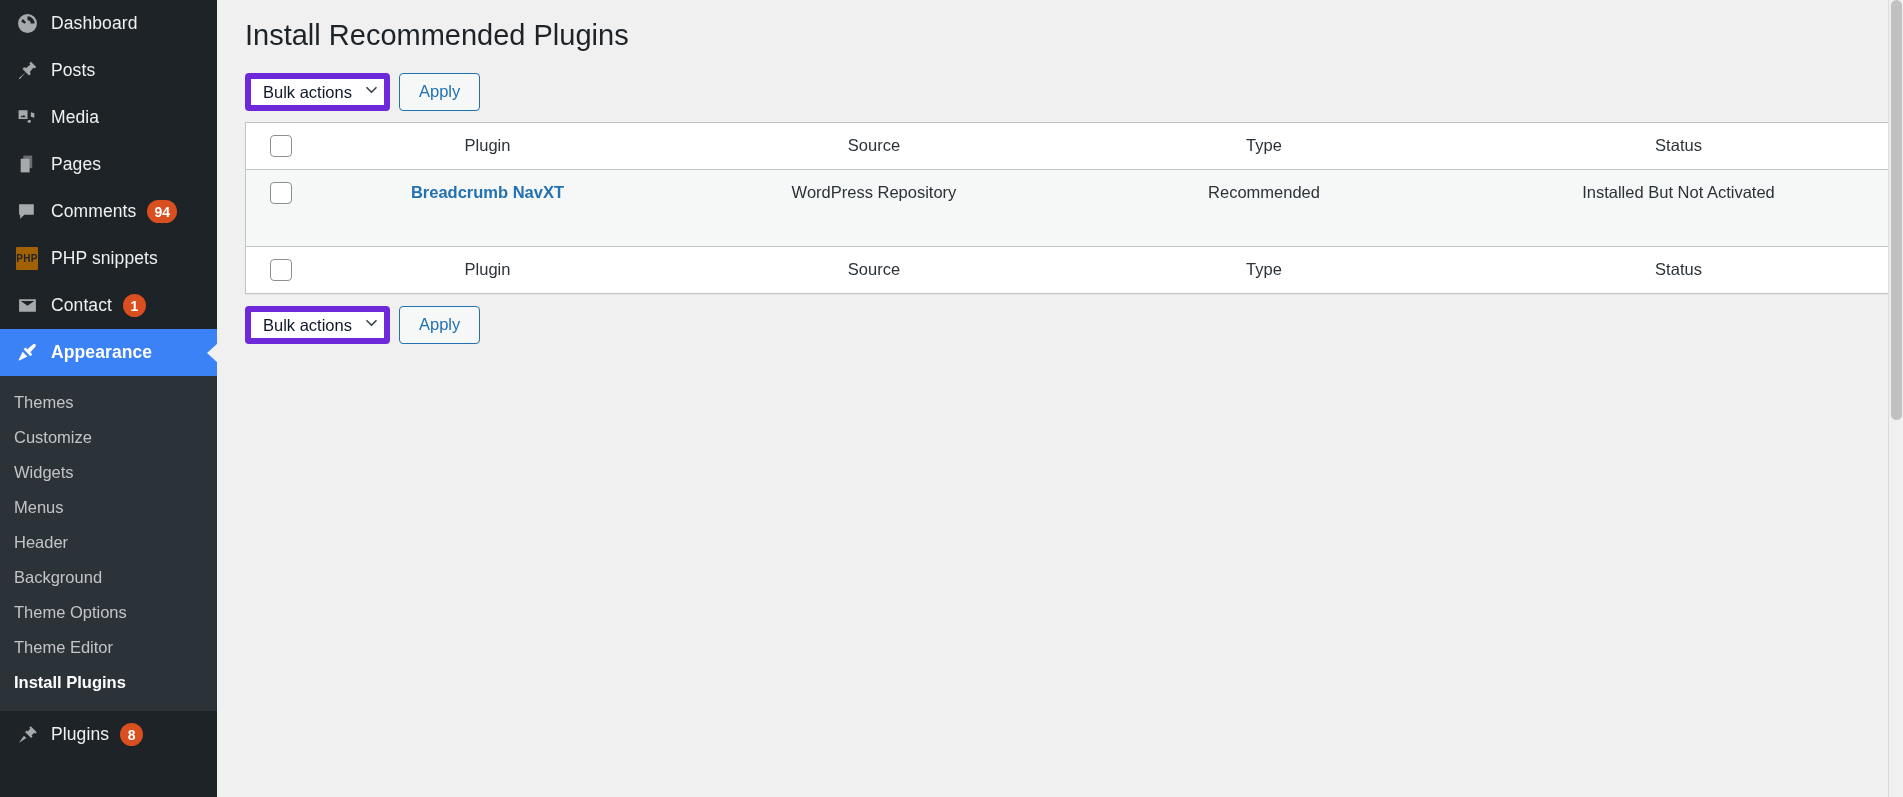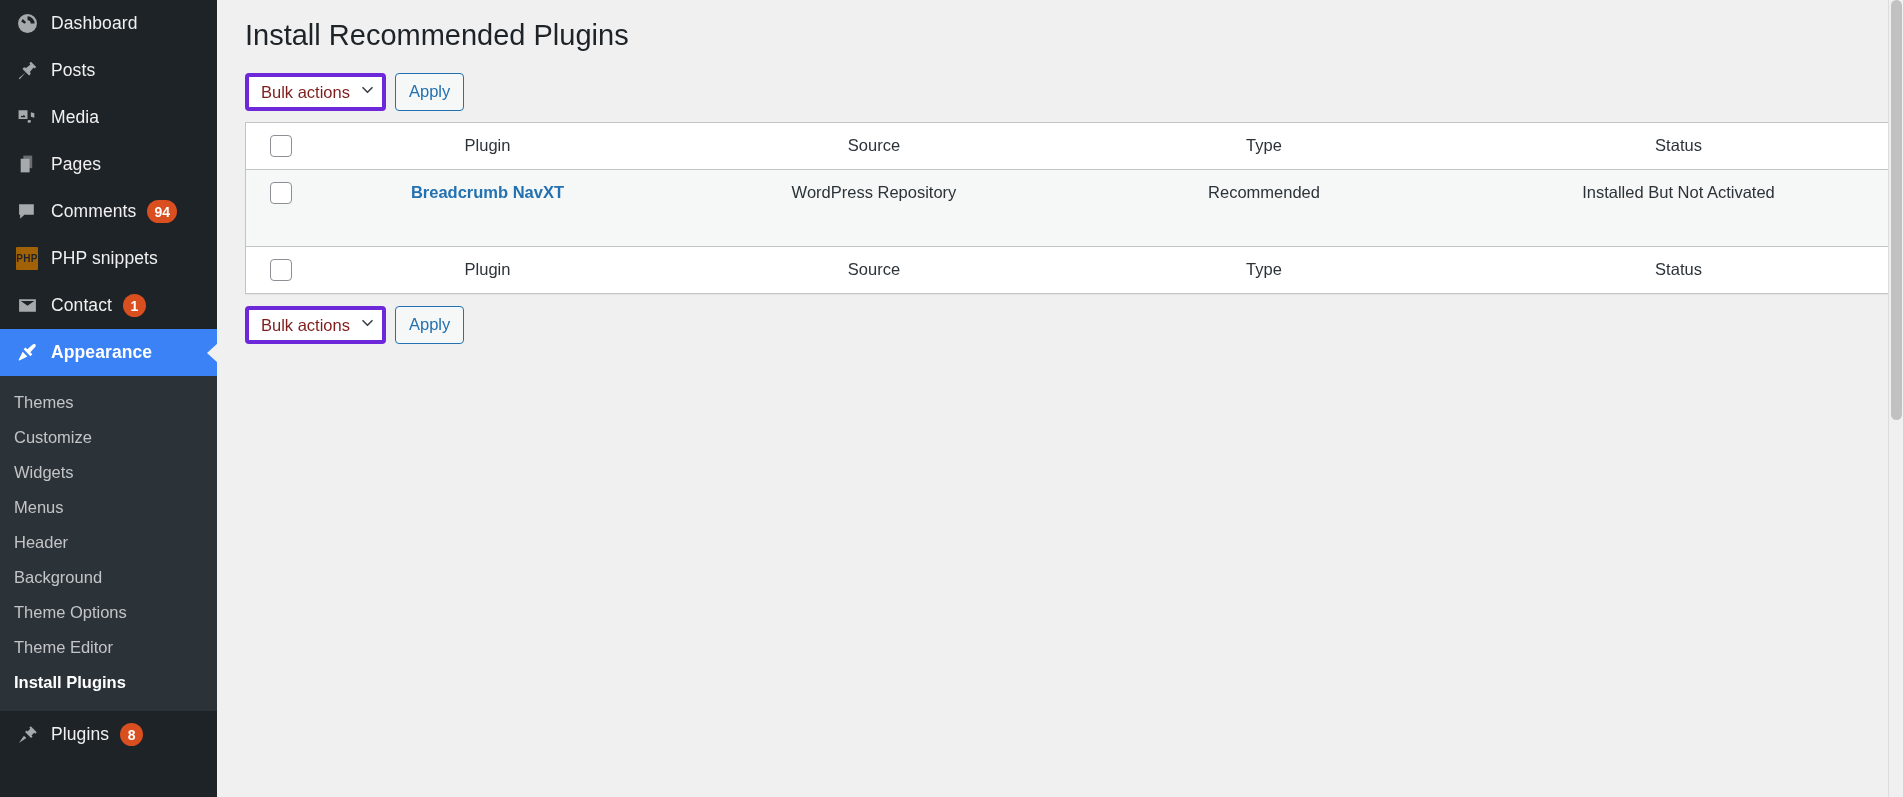--- a/index.html
+++ b/index.html
@@ -106,23 +106,23 @@
   }
 
   .tablenav {
     display: flex; align-items: center;
     gap: 9px;
     padding: 4px 0 11px 0;
   }
   .bulk-select {
     appearance: none; -webkit-appearance: none;
     background: #fff;
-    border: 4px solid #6d28d9;
+    border: 6px solid #6d28d9;
     border-radius: 4px;
-    color: #7f1d1d;
+    color: #0f172a;
     font-size: 16.5px;
     font-family: "Liberation Sans", sans-serif;
     height: 38px;
     padding: 0 32px 0 12px;
     cursor: pointer;
     position: relative;
   }
   .select-wrap { position: relative; display: inline-block; }
   .select-wrap .chev {
     position: absolute; right: 11px; top: 50%;
@@ -131,21 +131,21 @@
     color: #3c434a;
   }
   .btn-apply {
     background: #f6f7f7;
     border: 1px solid #2271b1;
     border-radius: 4px;
     color: #2271b1;
     font-size: 16.5px;
     font-family: "Liberation Sans", sans-serif;
     height: 38px;
-    padding: 0 13px;
+    padding: 0 19px;
     cursor: pointer;
     line-height: 1;
   }
 
   
   table.wp-list-table {
     width: 1654px;
     border-collapse: separate;
     border-spacing: 0;
     background: #fff;

